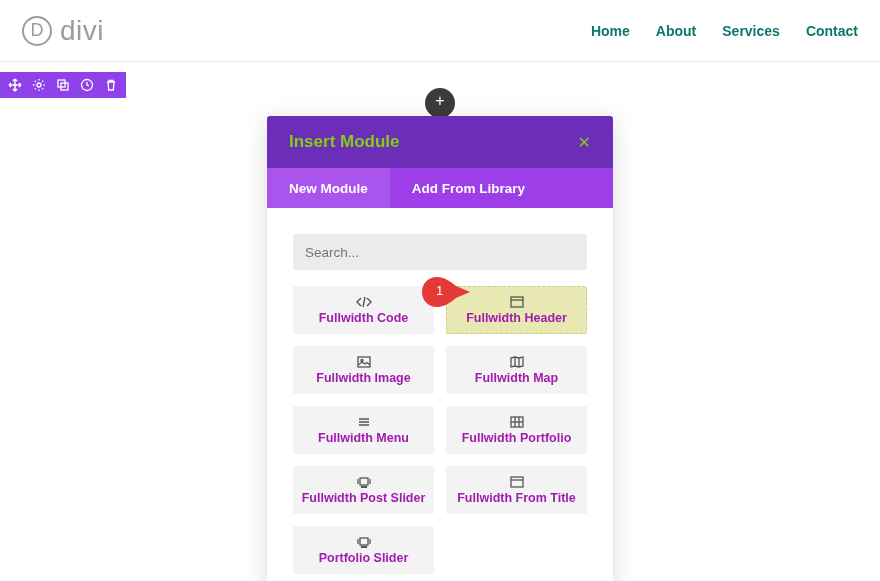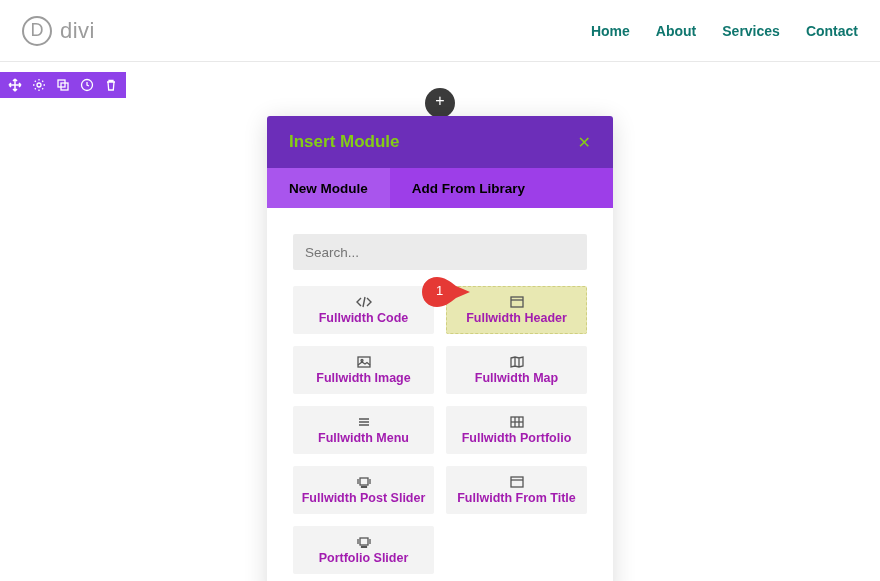--- a/index.html
+++ b/index.html
@@ -29,21 +29,21 @@
     width: 30px; height: 30px;
     border: 2px solid #9c9c9c;
     border-radius: 50%;
     display: flex; align-items: center; justify-content: center;
     color: #9c9c9c;
     font-weight: 400;
     font-size: 18px;
   }
   .logo-text {
     color: #9c9c9c;
-    font-size: 22px;
+    font-size: 28px;
     letter-spacing: 0.5px;
     font-weight: 400;
   }
   .nav {
     display: flex;
     gap: 26px;
   }
   .nav a {
     color: #0f766e;
     text-decoration: none;
@@ -106,21 +106,21 @@
     border-radius: 3px 3px 0 0;
   }
   .modal-title { font-size: 17px; font-weight: 700; }
   .close-x { font-size: 16px; cursor: pointer; }
   .modal-tabs {
     background: #9d3ee8;
     display: flex;
     height: 40px;
   }
   .modal-tab {
-    color: #000000;
+    color: #ffffff;
     font-size: 13.5px;
     font-weight: 600;
     display: flex;
     align-items: center;
     padding: 1px 22px;
     cursor: pointer;
   }
   .modal-tab.active {
     background: #a955ed;
   }

